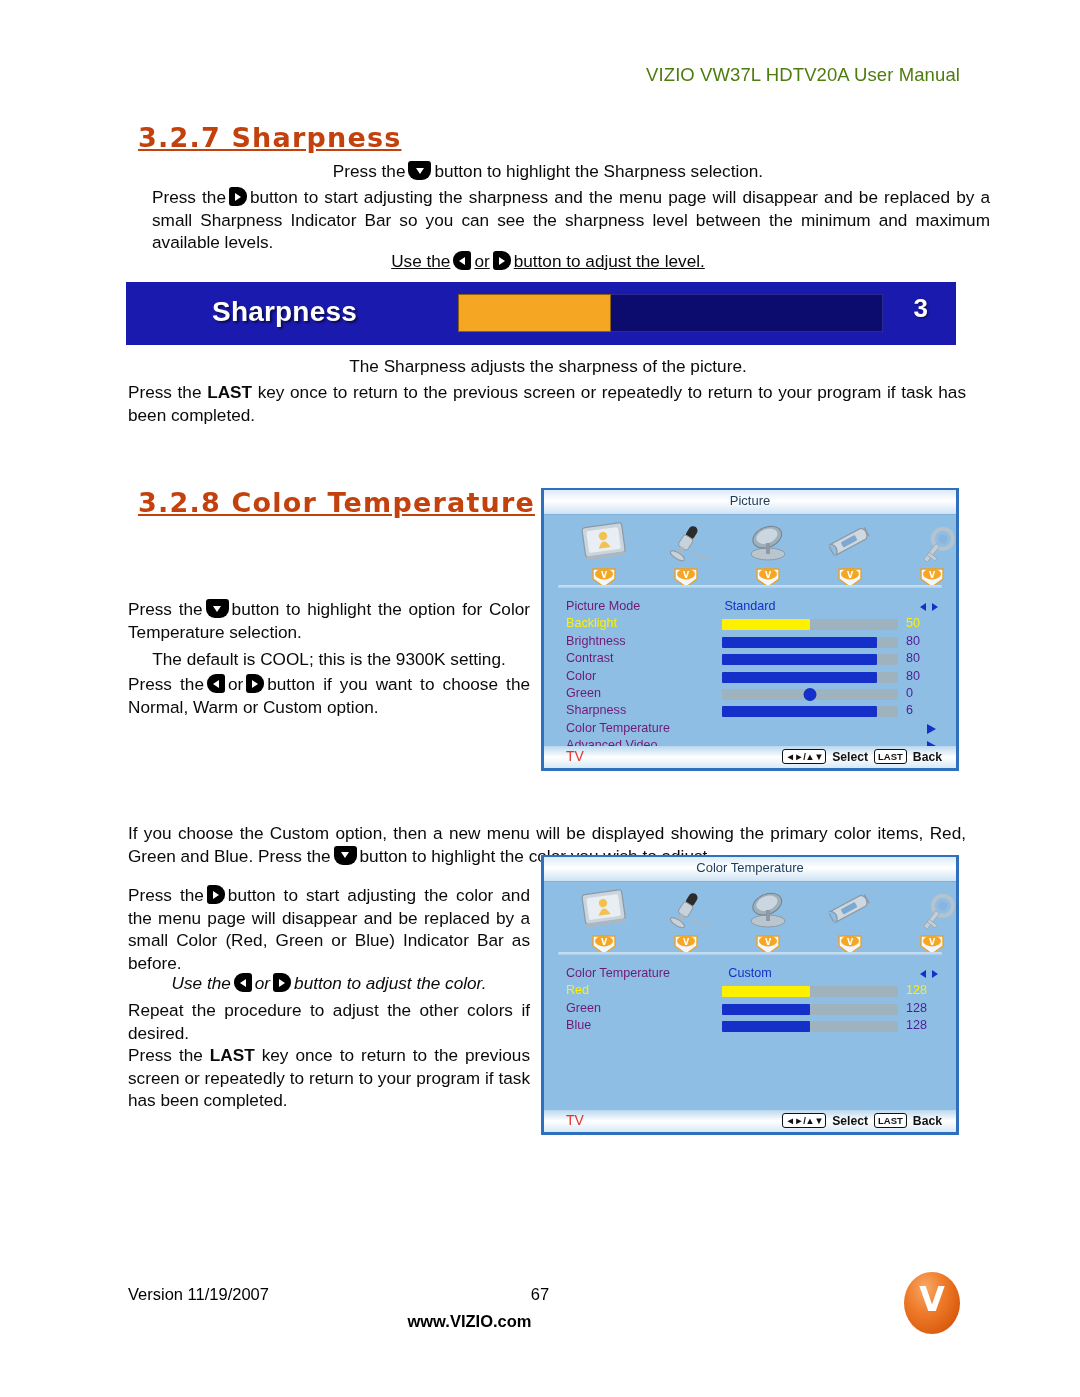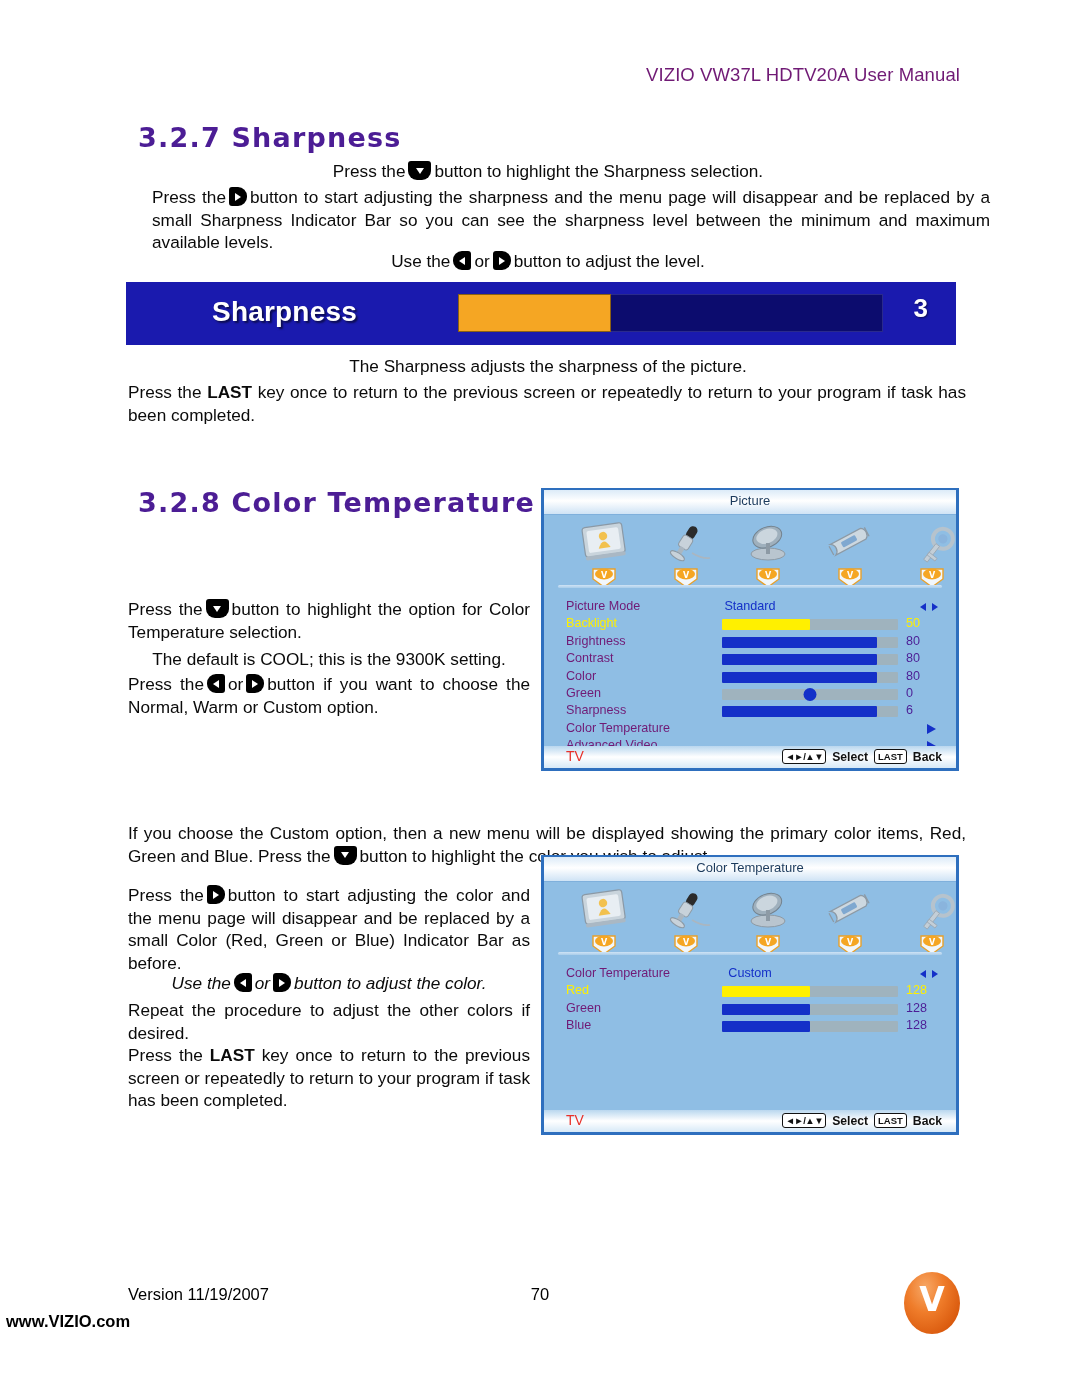--- a/index.html
+++ b/index.html
@@ -25,30 +25,31 @@
 
   
   .header {
     position: absolute;
     left: 120px;
     top: 64px;
     width: 840px;
     text-align: right;
     font-size: 18.5px;
     letter-spacing: 0.1px;
-    color: #701a75;
+    color: #4d7c0f;
   }
 
   
   .sec-heading {
     position: absolute;
-    color: #4c1d95;
+    color: #c2410c;
     font-family: "DejaVu Sans", sans-serif;
     font-weight: bold;
     letter-spacing: 1.2px;
+    text-decoration: underline;
   }
   #heading-327 {
     left: 138px;
     top: 122px;
     font-size: 27px;
   }
   #heading-328 {
     left: 138px;
     top: 487px;
     font-size: 27px;
@@ -329,23 +330,24 @@
   .footer-page {
     position: absolute;
     left: 0;
     top: 1285px;
     width: 1080px;
     text-align: center;
     font-size: 16.5px;
   }
   .footer-site {
     position: absolute;
-    left: 6px;
+    left: 16px;
     top: 1312px;
     width: 907px;
+    text-align: center;
     font-size: 16.5px;
     font-weight: bold;
   }
   #vizio-logo {
     position: absolute;
     left: 904px;
     top: 1272px;
     width: 56px;
     height: 62px;
     border-radius: 50%;
@@ -373,21 +375,21 @@
   <div class="sec-heading" id="heading-327">3.2.7 Sharpness</div>
 
   <div class="para nojust" style="left:128px; top:160px; width:840px;">
     <span>Press the</span><span class="btn down"><span class="gl"></span></span><span>button to highlight the Sharpness selection.</span>
   </div>
 
   <div class="para" style="left:128px; top:186px; width:838px;margin-left:24px;">
     <span>Press the</span><span class="btn right"><span class="gl"></span></span><span>button to start adjusting the sharpness and the menu page will disappear and be replaced by a small Sharpness Indicator Bar so you can see the sharpness level between the minimum and maximum available levels.</span>
   </div>
 
-  <div class="para nojust" style="left:128px; top:250px; width:840px;">
+  <div class="para nojust" style="left:128px; top:250px; width:840px;text-decoration:underline;">
     <span>Use the</span><span class="btn left"><span class="gl"></span></span><span>or</span><span class="btn right"><span class="gl"></span></span><span>button to adjust the level.</span>
   </div>
 
   <div id="sharpness-bar">
     <div class="sb-label">Sharpness</div>
     <div class="sb-track">
       <div class="sb-fill" id="sb-fill" style="width: 36%;"></div>
     </div>
     <div class="sb-value">3</div>
   </div>
@@ -745,19 +747,19 @@
       <div class="fright">
         <span class="keycap navs">◄►/▲▼</span>
         <span>Select</span>
         <span class="keycap">LAST</span>
         <span>Back</span>
       </div>
     </div>
   </div>
 
   <div class="footer-version">Version 11/19/2007</div>
-  <div class="footer-page">70</div>
+  <div class="footer-page">67</div>
   <div class="footer-site">www.VIZIO.com</div>
   <div id="vizio-logo">
     <div class="v">V</div>
   </div>
 
 </div>
 
 </body></html>

